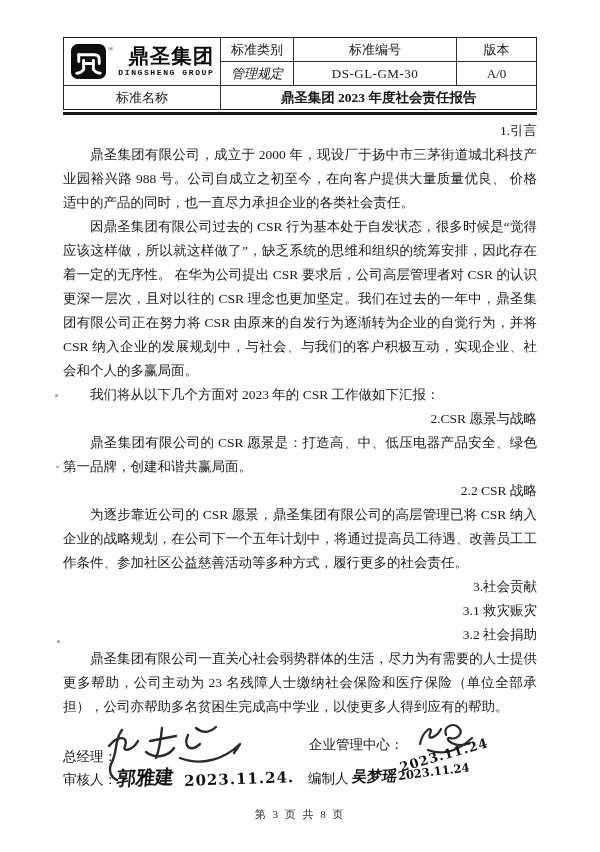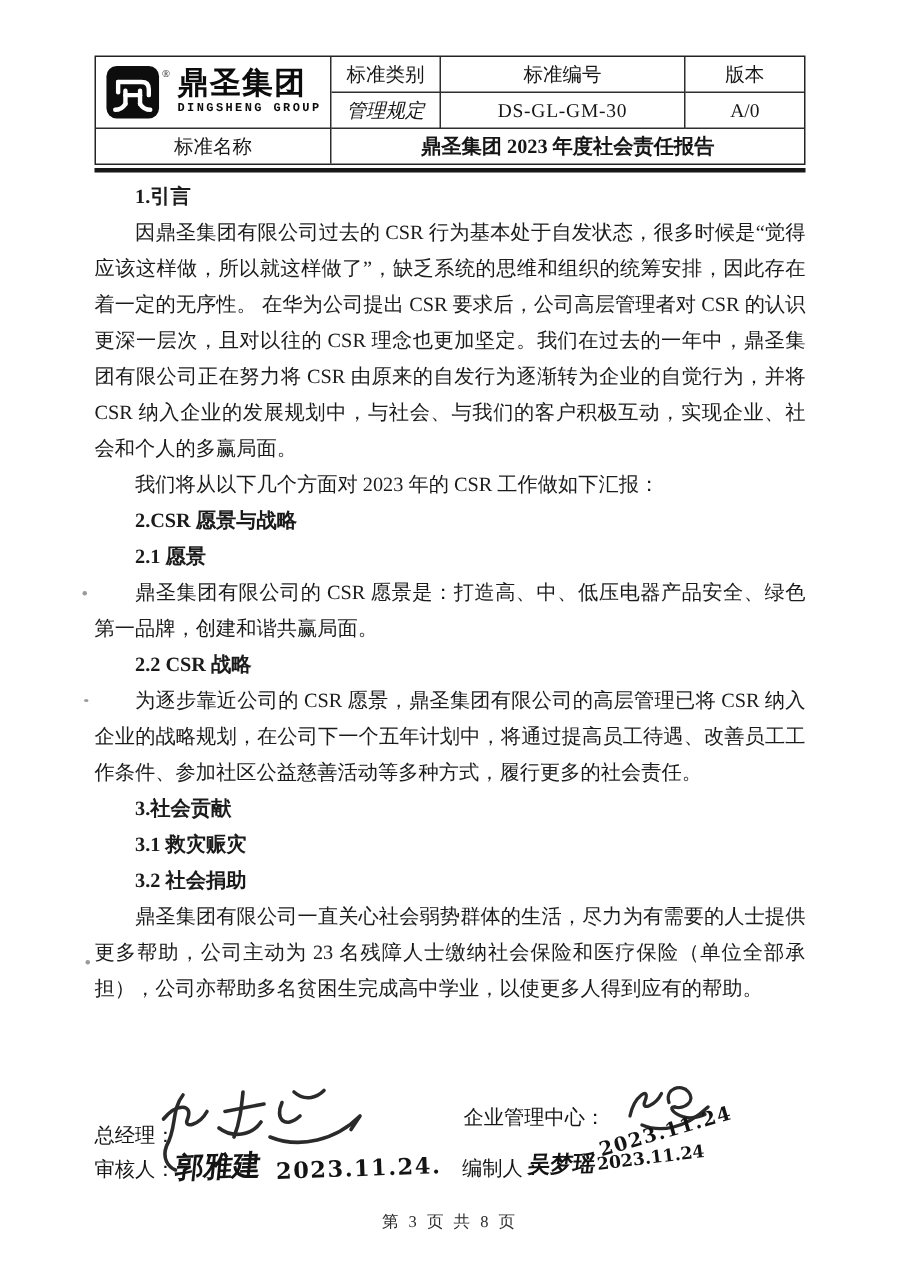--- a/index.html
+++ b/index.html
@@ -42,40 +42,40 @@
   .c-r2c4{grid-column:4;grid-row:2;}
   .c-r3c1{grid-column:1;grid-row:3;}
   .c-r3c2{grid-column:2/5;grid-row:3;font-weight:bold;font-size:13.5px;}
 
   .logo{display:flex;align-items:center;gap:5px;}
   .logo-icon{width:37px;height:37px;flex:0 0 auto;}
   .logo-reg{font-size:7px;align-self:flex-start;margin:2px 0 0 -4px;color:#111;}
   .logo-text{display:flex;flex-direction:column;line-height:1;}
   .logo-cn{
     font-family:"Liberation Sans","DejaVu Sans",sans-serif;
-    font-weight:bold;font-size:20.5px;letter-spacing:1px;color:#0c0c0c;
+    font-weight:bold;font-size:20.5px;letter-spacing:1px;color:#0c0c0c;text-align:right;
   }
   .logo-en{
     font-family:Liberation Mono, monospace;
     font-weight:bold;font-size:8px;letter-spacing:1.6px;color:#0c0c0c;margin-top:2px;
   }
 
   .thick-rule{
     position:absolute;left:63px;top:112px;width:474px;height:3px;
     background:#171717;
   }
 
   
   .doc-body{
     position:absolute;left:63px;top:119px;width:474px;
     font-size:13.5px;line-height:24px;text-align:justify;
     color:#1b1b1b;
   }
   .doc-body p{margin:0;text-indent:2em;}
-  .doc-body p.heading{font-weight:bold;text-align:left;}
+  .doc-body p.heading{font-weight:normal;text-align:right;}
 
   
   .sig-label{
     position:absolute;font-size:13.5px;color:#161616;white-space:nowrap;
   }
   .hand{
     position:absolute;white-space:nowrap;color:#141414;
     font-family:"DejaVu Serif","Liberation Serif",serif;
     font-weight:700;
   }
@@ -127,24 +127,24 @@
     <div class="cell c-r2c2 br bb">管理规定</div>
     <div class="cell c-r2c3 br bb">DS-GL-GM-30</div>
     <div class="cell c-r2c4 bb">A/0</div>
     <div class="cell c-r3c1 br">标准名称</div>
     <div class="cell c-r3c2">鼎圣集团 2023 年度社会责任报告</div>
   </div>
   <div class="thick-rule"></div>
 
   <div class="doc-body">
     <p class="heading">1.引言</p>
+    <p class="para">鼎圣集团有限公司，成立于 2000 年，现设厂于扬中市三茅街道城北科技产业园裕兴路 988 号。公司自成立之初至今，在向客户提供大量质量优良、 价格适中的产品的同时，也一直尽力承担企业的各类社会责任。</p>
     <p class="para">因鼎圣集团有限公司过去的 CSR 行为基本处于自发状态，很多时候是“觉得应该这样做，所以就这样做了”，缺乏系统的思维和组织的统筹安排，因此存在着一定的无序性。 在华为公司提出 CSR 要求后，公司高层管理者对 CSR 的认识更深一层次，且对以往的 CSR 理念也更加坚定。我们在过去的一年中，鼎圣集团有限公司正在努力将 CSR 由原来的自发行为逐渐转为企业的自觉行为，并将 CSR 纳入企业的发展规划中，与社会、与我们的客户积极互动，实现企业、社会和个人的多赢局面。</p>
     <p class="para">我们将从以下几个方面对 2023 年的 CSR 工作做如下汇报：</p>
     <p class="heading">2.CSR 愿景与战略</p>
-    <p class="heading">2.1 愿景</p>
     <p class="para">鼎圣集团有限公司的 CSR 愿景是：打造高、中、低压电器产品安全、绿色第一品牌，创建和谐共赢局面。</p>
     <p class="heading">2.2 CSR 战略</p>
     <p class="para">为逐步靠近公司的 CSR 愿景，鼎圣集团有限公司的高层管理已将 CSR 纳入企业的战略规划，在公司下一个五年计划中，将通过提高员工待遇、改善员工工作条件、参加社区公益慈善活动等多种方式，履行更多的社会责任。</p>
     <p class="heading">3.社会贡献</p>
     <p class="heading">3.1 救灾赈灾</p>
     <p class="heading">3.2 社会捐助</p>
     <p class="para">鼎圣集团有限公司一直关心社会弱势群体的生活，尽力为有需要的人士提供更多帮助，公司主动为 23 名残障人士缴纳社会保险和医疗保险（单位全部承担），公司亦帮助多名贫困生完成高中学业，以使更多人得到应有的帮助。</p>
   </div>
 
   <div class="sig-label" style="left:63px;top:748px;">总经理：</div>

